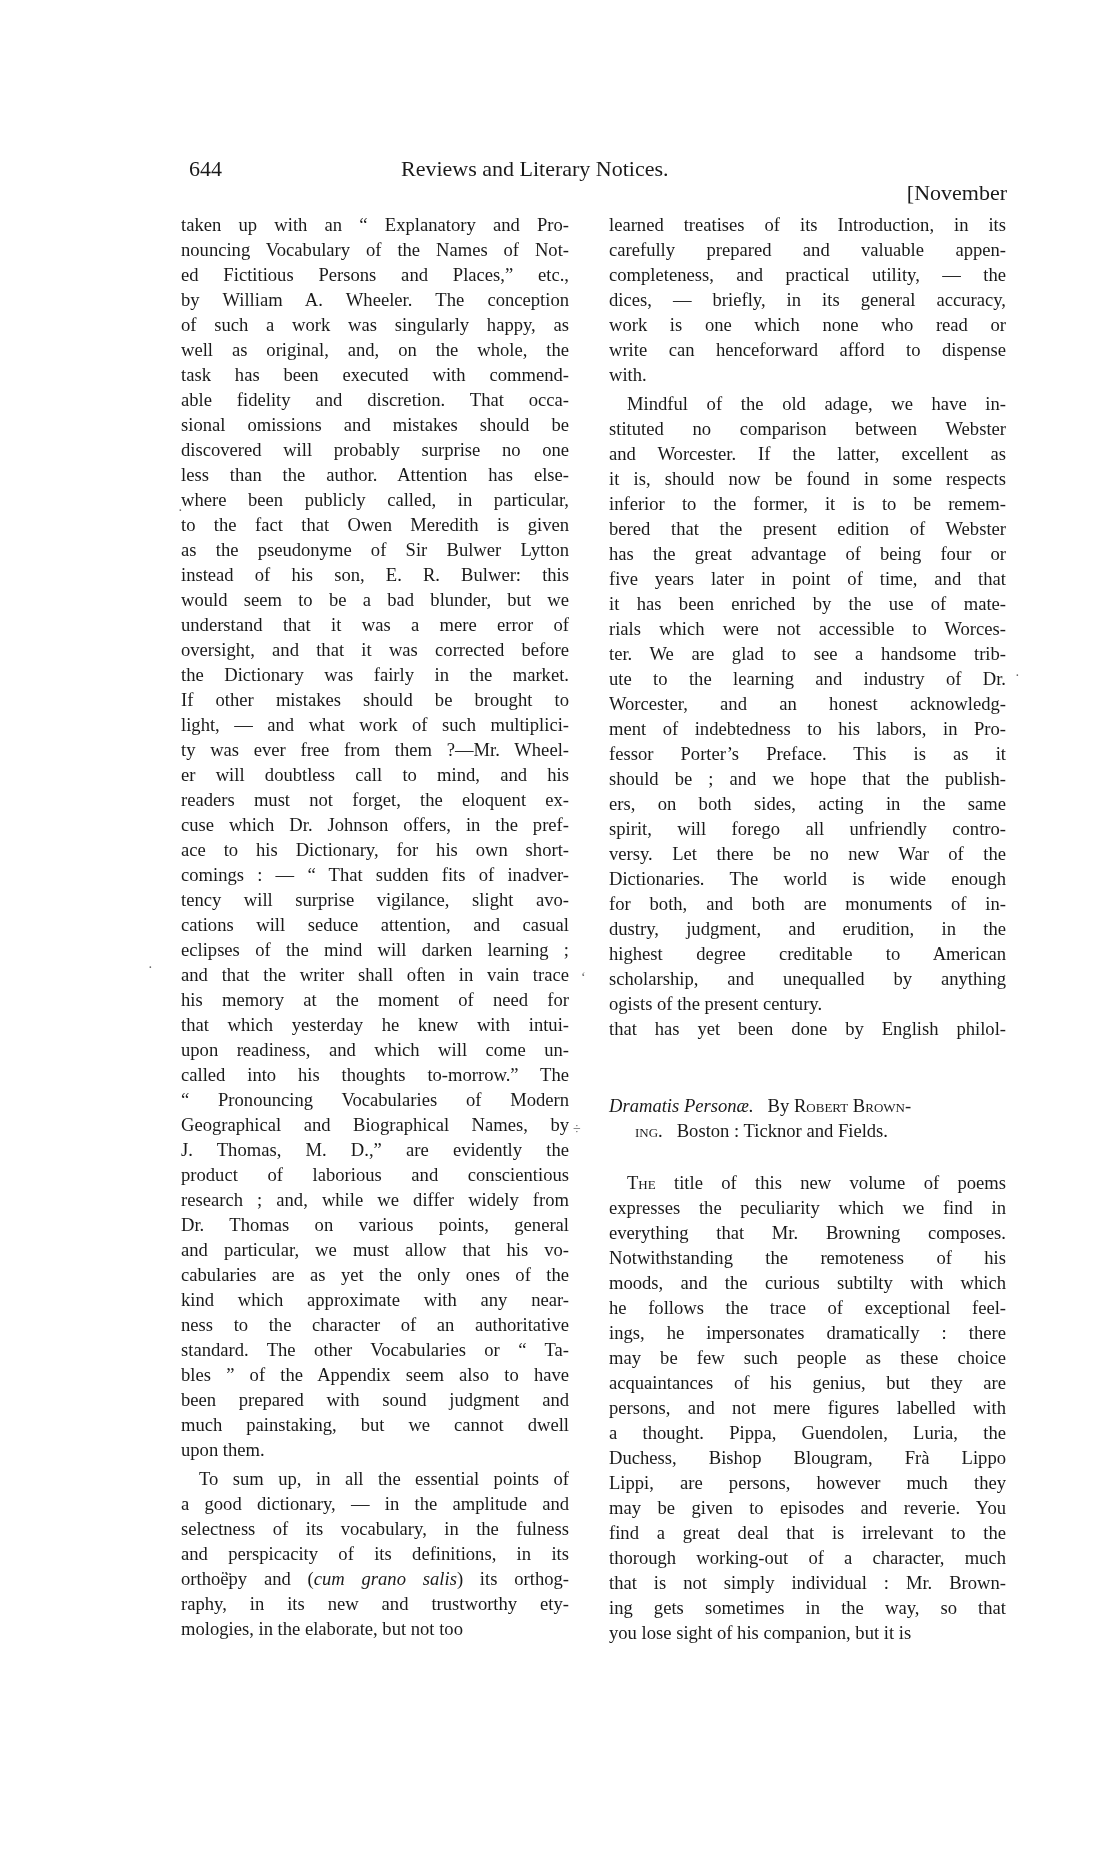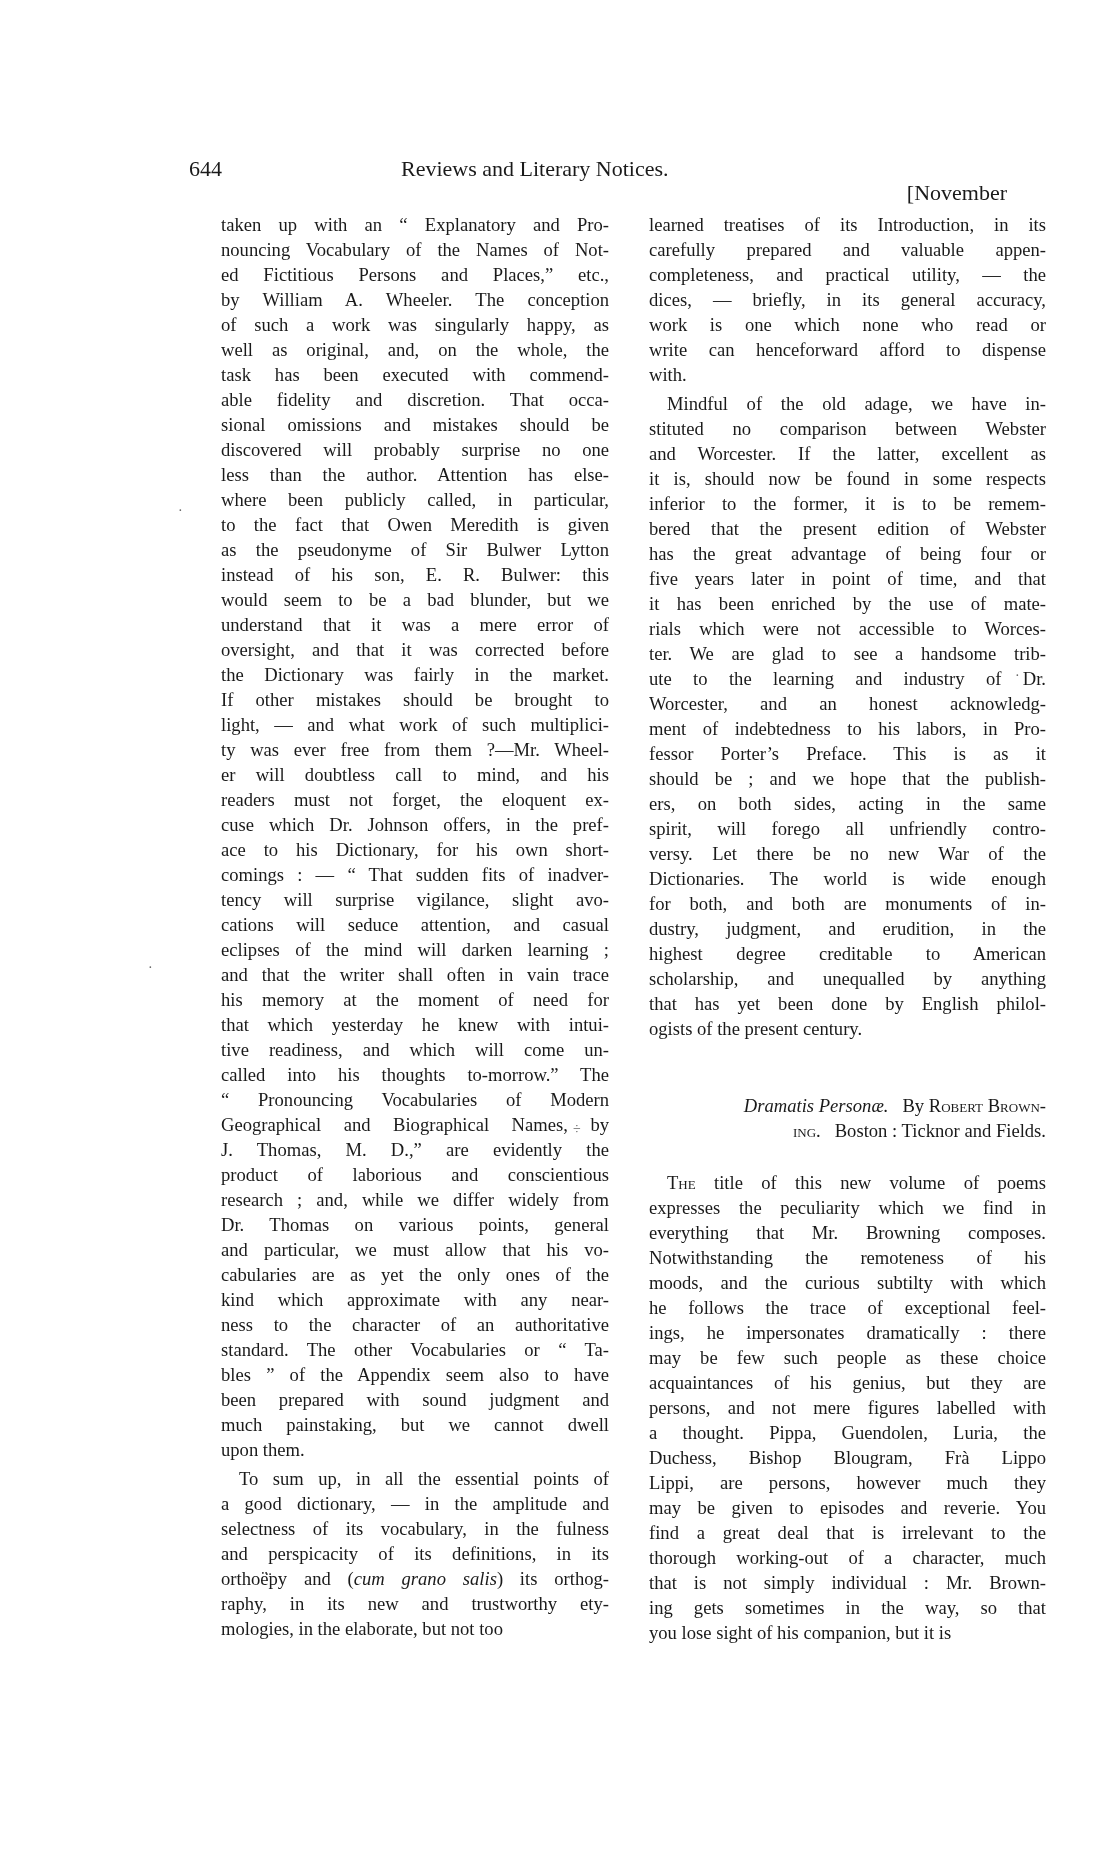--- a/index.html
+++ b/index.html
@@ -2,33 +2,33 @@
 <html><head>
 <meta charset="utf-8">
 <style>
   html, body { margin: 0; padding: 0; background: #ffffff; }
   body { width: 1096px; height: 1850px; position: relative; overflow: hidden;
          font-family: "Liberation Serif", "DejaVu Serif", serif; color: #1a1a1a; }
   .header { position: absolute; top: 156px; left: 181px; width: 826px; height: 30px; }
   .page-num { position: absolute; left: 0; top: 0; font-size: 22px; margin-left: 8px; }
   .running-title { position: absolute; left: 220px; top: 0; font-size: 22px; }
   .month { position: absolute; right: 0; top: 0; font-size: 22px; margin-top: 24px; }
-  .col { position: absolute; top: 212px; margin-left: 40px; }
+  .col { position: absolute; top: 212px; }
   .col-left { left: 181px; width: 388px; }
   .col-right { left: 609px; width: 397px; }
   .line { display: block; height: 25px; line-height: 25px; font-size: 18.6px;
           white-space: nowrap; text-align: justify; text-align-last: justify; overflow: hidden; }
   .line.last { text-align-last: left; }
   .line.indent { padding-left: 18px; }
   .gap-sm { height: 4px; }
   .gap-lg { height: 52px; }
   .gap-md { height: 27px; }
   .it { font-style: italic; }
   .sc { font-variant: small-caps; }
-  .heading-line { display: block; height: 25px; line-height: 25px; font-size: 18.6px; white-space: nowrap; text-align: right; }
+  .heading-line { display: block; height: 25px; line-height: 25px; font-size: 18.6px; white-space: nowrap; }
   .heading-line.cont { padding-left: 26px; }
   .mark { position: absolute; font-size: 14px; color: #666; }
 </style>
 </head>
 <body>
 
 <div class="header">
   <span class="page-num">644</span>
   <span class="running-title">Reviews and Literary Notices.</span>
   <span class="month">[November</span>
@@ -62,21 +62,21 @@
       <span class="line">readers must not forget, the eloquent ex-</span>
       <span class="line">cuse which Dr. Johnson offers, in the pref-</span>
       <span class="line">ace to his Dictionary, for his own short-</span>
       <span class="line">comings : — “ That sudden fits of inadver-</span>
       <span class="line">tency will surprise vigilance, slight avo-</span>
       <span class="line">cations will seduce attention, and casual</span>
       <span class="line">eclipses of the mind will darken learning ;</span>
       <span class="line">and that the writer shall often in vain trace</span>
       <span class="line">his memory at the moment of need for</span>
       <span class="line">that which yesterday he knew with intui-</span>
-      <span class="line">tive readiness, and which will come un-</span>
+      <span class="line">upon readiness, and which will come un-</span>
       <span class="line">called into his thoughts to-morrow.” The</span>
       <span class="line">“ Pronouncing Vocabularies of Modern</span>
       <span class="line">Geographical and Biographical Names, by</span>
       <span class="line">J. Thomas, M. D.,” are evidently the</span>
       <span class="line">product of laborious and conscientious</span>
       <span class="line">research ; and, while we differ widely from</span>
       <span class="line">Dr. Thomas on various points, general</span>
       <span class="line">and particular, we must allow that his vo-</span>
       <span class="line">cabularies are as yet the only ones of the</span>
       <span class="line">kind which approximate with any near-</span>
@@ -128,22 +128,22 @@
       <span class="line">fessor Porter’s Preface. This is as it</span>
       <span class="line">should be ; and we hope that the publish-</span>
       <span class="line">ers, on both sides, acting in the same</span>
       <span class="line">spirit, will forego all unfriendly contro-</span>
       <span class="line">versy. Let there be no new War of the</span>
       <span class="line">Dictionaries. The world is wide enough</span>
       <span class="line">for both, and both are monuments of in-</span>
       <span class="line">dustry, judgment, and erudition, in the</span>
       <span class="line">highest degree creditable to American</span>
       <span class="line">scholarship, and unequalled by anything</span>
+      <span class="line last">ogists of the present century.</span>
       <span class="line">that has yet been done by English philol-</span>
-      <span class="line last">ogists of the present century.</span>
     </div>
 
   <div class="gap-lg"></div>
 
   <div>
     <span class="heading-line">
       <span class="it">Dramatis Personæ.</span>&nbsp;&nbsp;
       <span>By</span>
       <span class="sc">Robert Brown-</span>
     </span>

